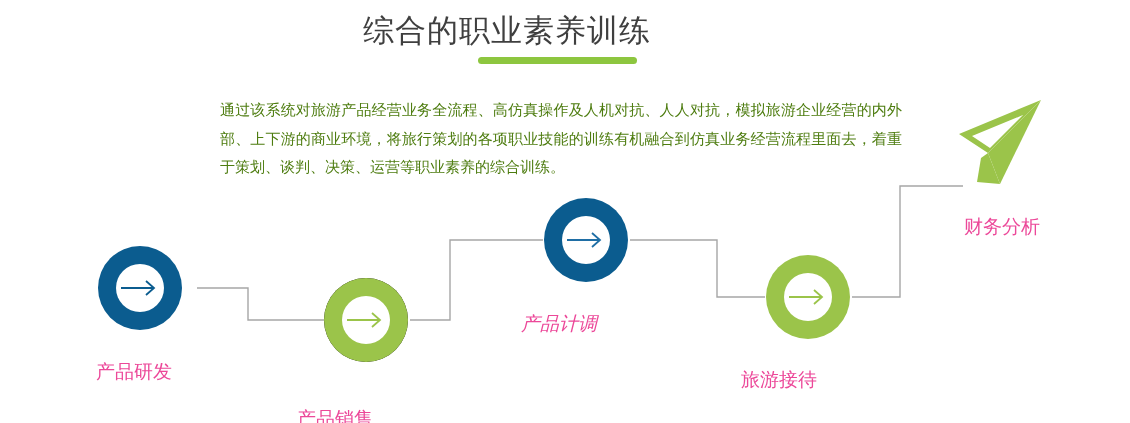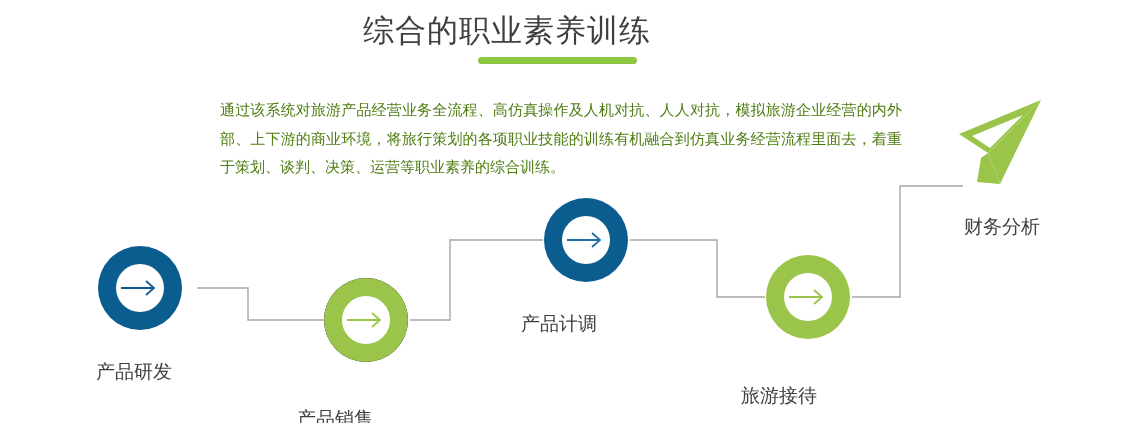--- a/index.html
+++ b/index.html
@@ -88,21 +88,21 @@
     border-radius: 50%;
     display: block;
   }
   .node-ring svg { display: block; }
 
   .node-label {
     position: absolute;
     white-space: nowrap;
     font-size: 19px;
     line-height: 24px;
-    color: #404040;
+    color: #ec4899;
   }
 
   
   .node-circle { width: 84px; height: 84px; }
   .node-plane  { width: 96px; height: 92px; }
 </style>
 </head>
 <body>
 
 <div id="stage">
@@ -161,35 +161,35 @@
         <svg width="84" height="84" viewBox="0 0 84 84">
           <circle cx="42" cy="42" r="42" fill="#0b5c8f"></circle>
           <circle cx="42" cy="42" r="24" fill="#ffffff"></circle>
           <g stroke="#1f6ea5" stroke-width="1.8" fill="none">
             <line x1="23" y1="42" x2="56" y2="42"></line>
             <polyline points="48,35 56,42 48,49"></polyline>
           </g>
         </svg>
       </span>
     </div>
-    <div class="node-label" style="left:521px; top:311px;">产品计调</div>
+    <div class="node-label" style="left:521px; top:311px;font-style:italic;">产品计调</div>
 
     <div class="node node-circle" style="left:766px; top:255px;">
       <span class="node-ring">
         <svg width="84" height="84" viewBox="0 0 84 84">
           <circle cx="42" cy="42" r="42" fill="#9bc44a"></circle>
           <circle cx="42" cy="42" r="24" fill="#ffffff"></circle>
           <g stroke="#9bc44a" stroke-width="1.8" fill="none">
             <line x1="23" y1="42" x2="56" y2="42"></line>
             <polyline points="48,35 56,42 48,49"></polyline>
           </g>
         </svg>
       </span>
     </div>
-    <div class="node-label" style="left:741px; top:367px;margin-top:16px;">旅游接待</div>
+    <div class="node-label" style="left:741px; top:367px;">旅游接待</div>
 
     <div class="node node-plane" style="left:955px; top:96px;">
       <span class="node-ring">
         <svg width="96" height="92" viewBox="0 0 96 92">
           <g fill="#9bc44a">
 
             <path d="M4,38 L86,4 L33,57 Z
                      M17,40 L68,19 L35,52 Z" fill-rule="evenodd"></path>
 
             <path d="M86,4 L45,88 L33,57 Z"></path>

